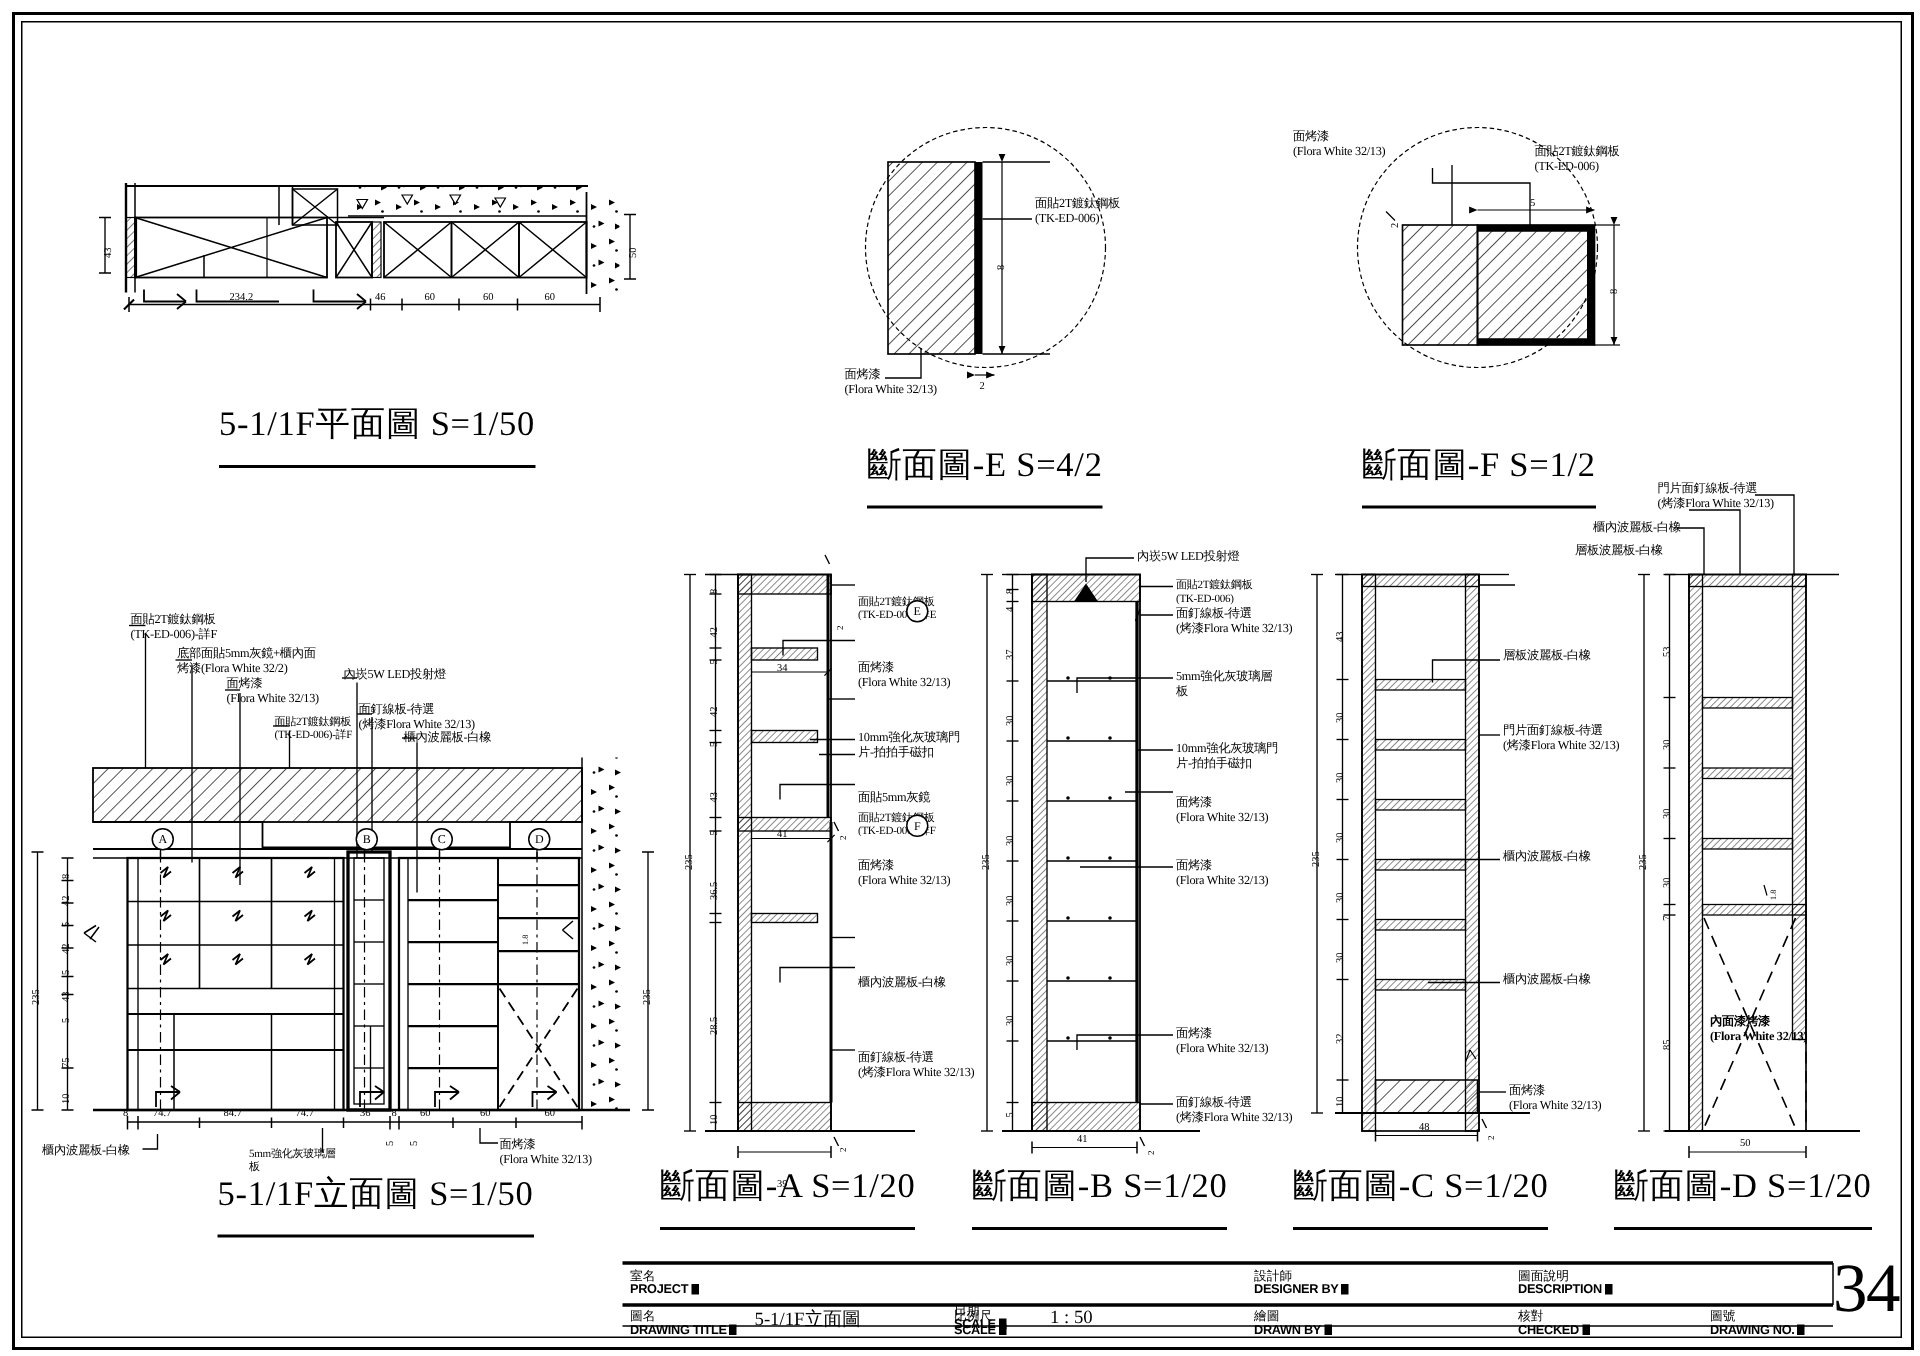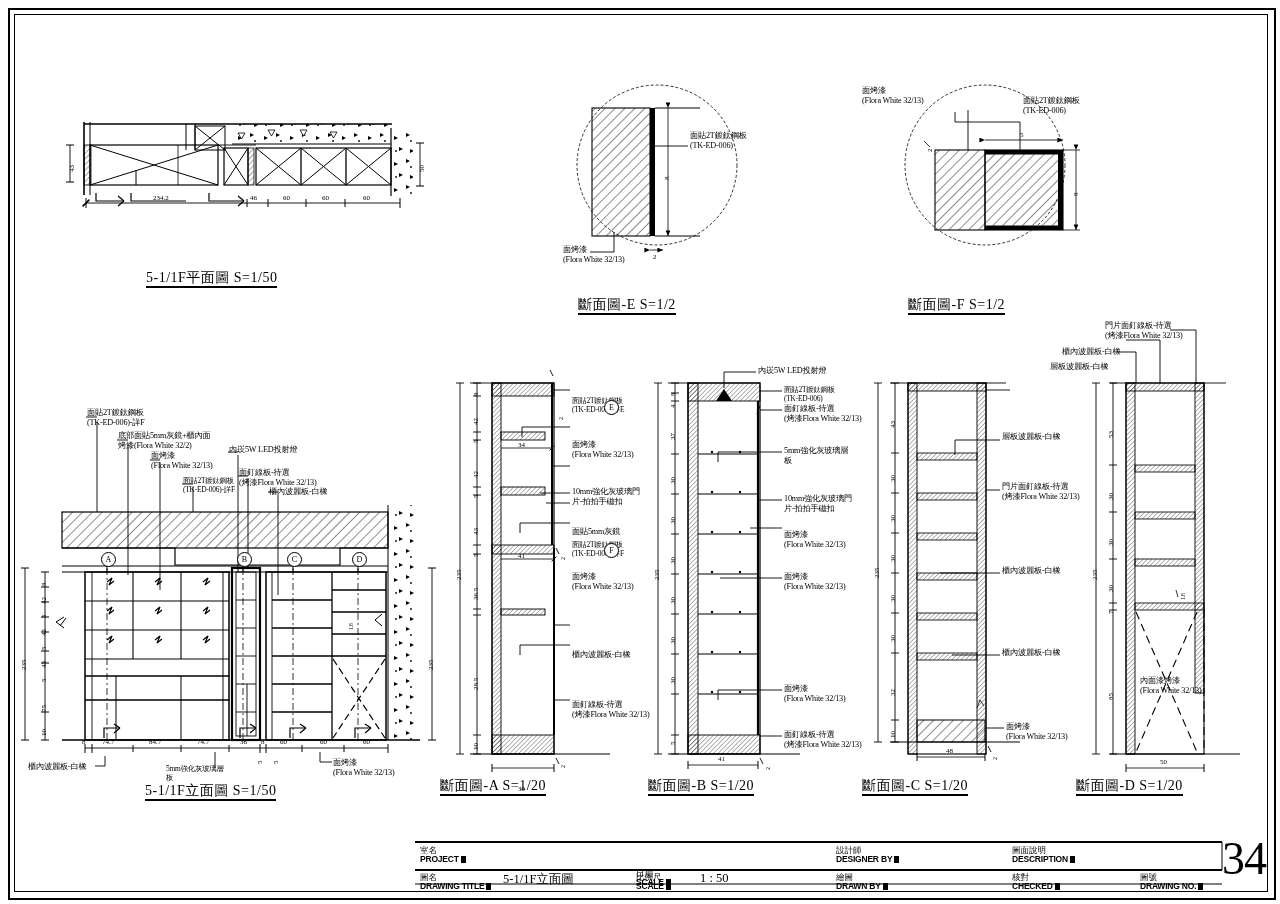--- a/index.html
+++ b/index.html
@@ -2,22 +2,22 @@
 <html><head>
 <meta charset="utf-8">
 <style>
   html,body{margin:0;padding:0;background:#ffffff;}
   body{width:1280px;height:904px;position:relative;overflow:hidden;
        font-family:"Liberation Serif","DejaVu Serif",serif;color:#000;}
   .sheet{position:absolute;inset:0;}
   .border-outer{position:absolute;left:8px;top:8px;width:1264px;height:888px;border:2px solid #000;}
   .border-inner{position:absolute;left:14px;top:14px;width:1252px;height:876px;border:1px solid #000;}
   svg{position:absolute;left:0;top:0;width:1280px;height:904px;overflow:visible;}
-  .ttl{position:absolute;white-space:nowrap;font-size:14px;letter-spacing:.5px;
-       border-bottom:2px solid #000;padding-bottom:1px;line-height:1.1;text-align:center;}
+  .ttl{position:absolute;white-space:nowrap;font-size:23px;letter-spacing:.5px;
+       border-bottom:2px solid #000;padding-bottom:15px;line-height:1.1;text-align:center;}
   .note{position:absolute;white-space:nowrap;font-size:8.2px;line-height:1.22;letter-spacing:-.2px;}
   .note.sm{font-size:7.4px;}
   .dim{position:absolute;white-space:nowrap;font-size:7px;font-family:"Liberation Serif",serif;}
   .dimv{position:absolute;white-space:nowrap;font-size:7px;transform-origin:left top;
         transform:rotate(-90deg);}
   .tb{position:absolute;font-family:"Liberation Sans","DejaVu Sans",sans-serif;}
   .tb .cn{font-family:"Liberation Serif",serif;font-size:8.5px;display:block;line-height:1.05;}
   .tb .en{font-size:8.5px;font-weight:bold;display:block;line-height:1.05;letter-spacing:-.2px;}
   .tbval{position:absolute;white-space:nowrap;font-size:12.5px;text-align:right;}
   .sqr{display:inline-block;width:5px;height:7px;background:#000;vertical-align:-1px;margin-left:2px;}
@@ -564,21 +564,21 @@
     <g stroke-width="1">
       <line x1="415" y1="870" x2="1222" y2="870" stroke-width="2.2"></line>
       <line x1="415" y1="842" x2="1222" y2="842" stroke-width="2.2"></line>
       <line x1="415" y1="884" x2="1222" y2="884" stroke-width="1"></line>
       <line x1="1222" y1="870" x2="1222" y2="842" stroke-width="1"></line>
     </g>
     </g>
   </svg>
 
   <div class="ttl" style="left:146px;top:270px;">5-1/1F平面圖 S=1/50</div>
-  <div class="ttl" style="left:578px;top:297px;">斷面圖-E S=1/2</div>
+  <div class="ttl" style="left:578px;top:297px;">斷面圖-E S=4/2</div>
   <div class="ttl" style="left:908px;top:297px;">斷面圖-F S=1/2</div>
   <div class="ttl" style="left:145px;top:783px;">5-1/1F立面圖 S=1/50</div>
   <div class="ttl" style="left:440px;top:778px;">斷面圖-A S=1/20</div>
   <div class="ttl" style="left:648px;top:778px;">斷面圖-B S=1/20</div>
   <div class="ttl" style="left:862px;top:778px;">斷面圖-C S=1/20</div>
   <div class="ttl" style="left:1076px;top:778px;">斷面圖-D S=1/20</div>
 
   <div class="dim" style="left:153px;top:194px;">234.2</div>
   <div class="dim" style="left:250px;top:194px;">46</div>
   <div class="dim" style="left:283px;top:194px;">60</div>
@@ -787,21 +787,21 @@
   <div class="dimv" style="left:889px;top:738px;">10</div>
   <div class="dim" style="left:946px;top:747px;">48</div>
   <div class="dimv" style="left:992px;top:760px;font-size:6px;">2</div>
 
   <div class="note" style="left:1105px;top:321px;">
     <span>門片面釘線板-待選</span><br>
     <span>(烤漆Flora White 32/13)</span>
   </div>
   <div class="note" style="left:1062px;top:347px;">櫃內波麗板-白橡</div>
   <div class="note" style="left:1050px;top:362px;">層板波麗板-白橡</div>
-  <div class="note" style="left:1140px;top:676px;">
+  <div class="note" style="left:1140px;top:676px;font-weight:bold;">
     <span>內面漆烤漆</span><br>
     <span>(Flora White 32/13)</span>
   </div>
   <div class="dimv" style="left:1091px;top:580px;">235</div>
   <div class="dimv" style="left:1107px;top:438px;">53</div>
   <div class="dimv" style="left:1107px;top:500px;">30</div>
   <div class="dimv" style="left:1107px;top:546px;">30</div>
   <div class="dimv" style="left:1107px;top:592px;">30</div>
   <div class="dimv" style="left:1107px;top:614px;">7</div>
   <div class="dimv" style="left:1107px;top:700px;">85</div>

